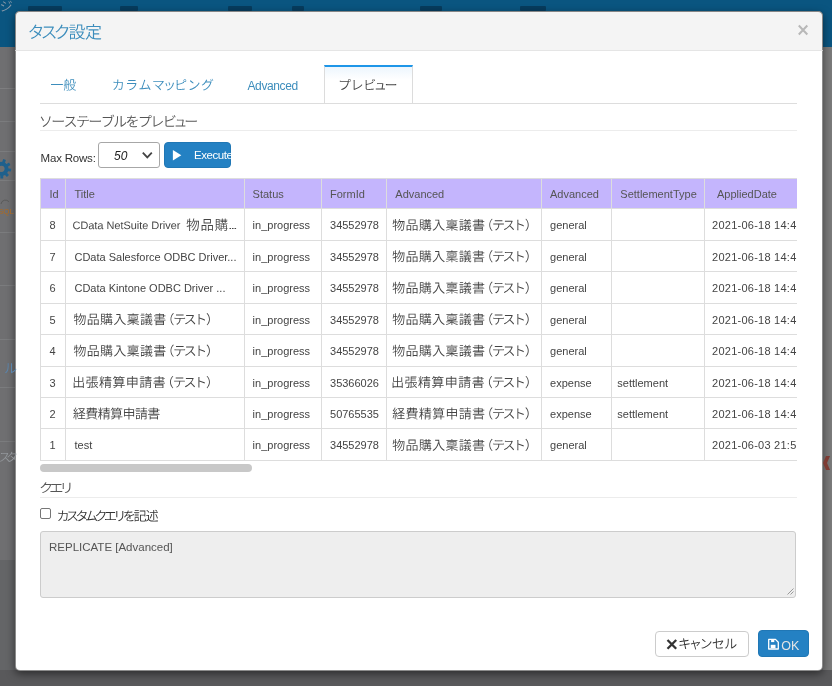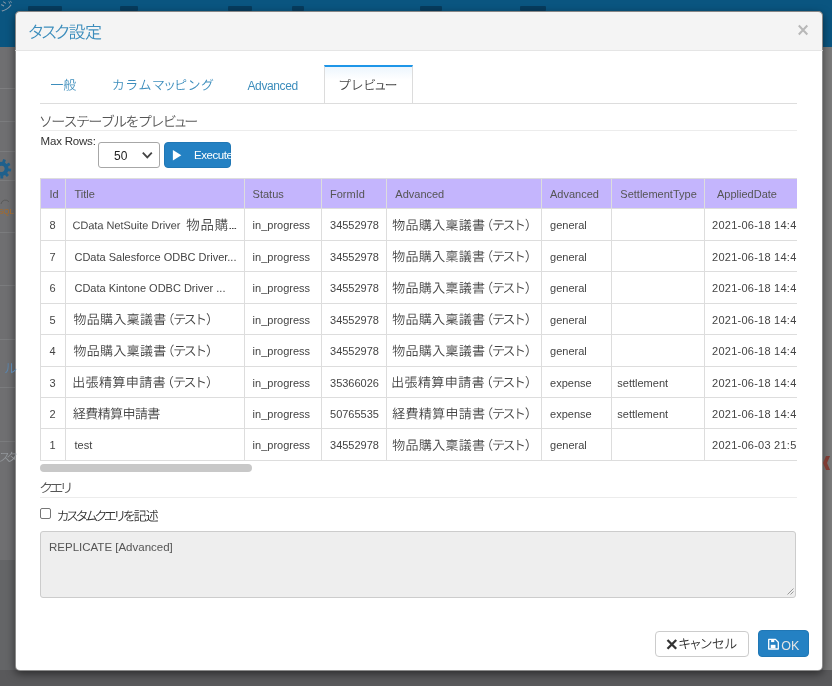--- a/index.html
+++ b/index.html
@@ -23,23 +23,23 @@
 
 #tabline { left:40px; top:103px; width:757px; height:1px; background:#ddd; z-index:2; }
 #activetab { left:324px; top:65.3px; width:88.5px; height:38.2px; background:linear-gradient(#edf6fd,#ffffff 13px);
   border-top:2.2px solid #1e96e8; border-left:1px solid #dcdcdc; border-right:1px solid #dcdcdc; z-index:3; }
 #advtxt { left:247.5px; top:78.6px; font-size:12px; letter-spacing:-0.4px; color:#3c8dbc; z-index:4; }
 
 
 .hline { position:absolute; left:40px; width:757px; height:1px; background:#ececec; }
 
 
-#maxrows { left:40.6px; top:135px; font-size:11.5px; color:#333; letter-spacing:-0.2px; }
+#maxrows { left:40.6px; top:152px; font-size:11.5px; color:#333; letter-spacing:-0.2px; }
 #sel { left:97.5px; top:141.9px; width:62px; height:26.6px; border:1px solid #a7a7a7; border-radius:3px; background:#fff; }
-#sel50 { left:114px; top:149px; font-size:12px; color:#222; }
+#sel50 { left:114px; top:149px; font-size:12px; color:#222;font-style:italic; }
 #execbtn { left:163.6px; top:141.9px; width:67.5px; height:26.6px; background:#2481c3; border:1px solid #2077b5; border-radius:4px; }
 #exectxt { left:194px; top:149.3px; font-size:11.5px; letter-spacing:-0.45px; color:#fff; }
 
 
 #tblwrap { left:40.4px; top:177.6px; width:757px; height:284px; overflow:hidden; }
 #tbl { border-collapse:separate; border-spacing:0; table-layout:fixed; width:757.3px;
   border-top:1px solid #ddd; border-left:1px solid #ddd; font-size:11px; color:#444444; }
 #tbl th, #tbl td { border-right:1px solid #ddd; border-bottom:1px solid #ddd; padding:3px 0 0 8px;
   height:31.44px; line-height:27.4px; overflow:hidden; white-space:nowrap; text-align:left; vertical-align:top; }
 #tbl th { background:#c4b5fd; font-weight:normal; color:#555; height:30.8px; padding-top:2.3px; line-height:27.5px; }

